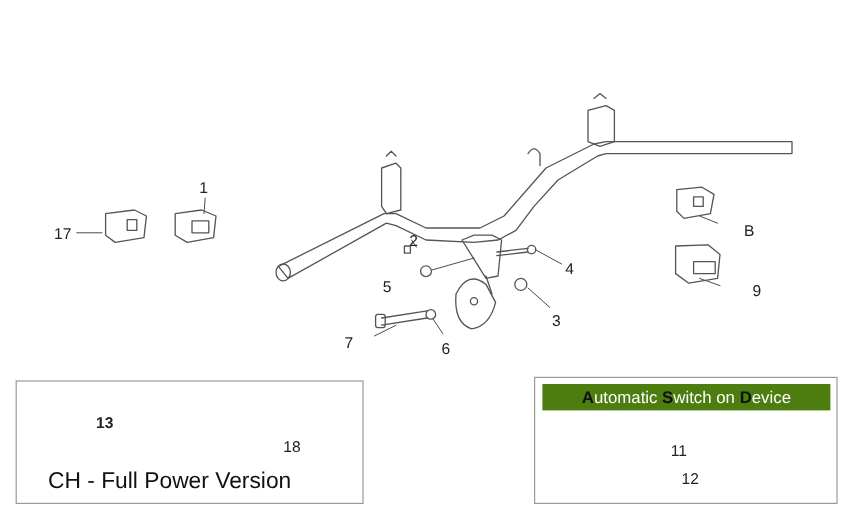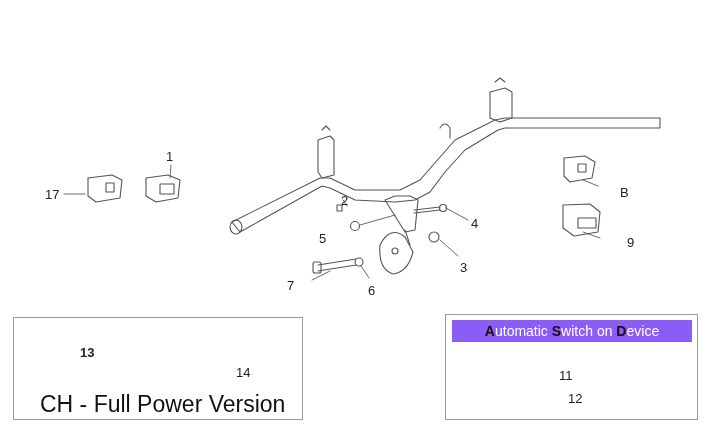--- a/index.html
+++ b/index.html
@@ -1,21 +1,21 @@
 <!DOCTYPE html>
 <html><head>
 <meta charset="utf-8">
 <style>
   html,body{margin:0;padding:0;background:#fff;}
   #stage{position:relative;width:720px;height:439px;overflow:hidden;background:#fff;font-family:"Liberation Sans",sans-serif;}
   svg{position:absolute;left:0;top:0;}
   .lbl{position:absolute;font-size:13px;color:#222;line-height:1;}
   .box{position:absolute;border:1px solid #9a9a9a;background:#fff;}
-  .title-ch{position:absolute;left:40px;top:391px;font-size:23px;color:#111;}
-  .asod-hdr{position:absolute;left:452px;top:320px;width:240px;height:22px;background:#8b5cf6;font-size:14px;color:#fff;text-align:center;line-height:22px;}
+  .title-ch{position:absolute;left:40px;top:391px;font-size:19px;color:#111;}
+  .asod-hdr{position:absolute;left:452px;top:320px;width:240px;height:22px;background:#4d7c0f;font-size:14px;color:#fff;text-align:center;line-height:22px;}
   .asod-hdr b{color:#111;font-weight:bold;}
 </style>
 </head>
 <body>
 
 <div id="stage">
   <svg width="720" height="439" viewBox="0 0 720 439">
     <g fill="none" stroke="#555" stroke-width="1.1" stroke-linejoin="round" stroke-linecap="round">
 
       <g>
@@ -102,20 +102,20 @@
   <span class="lbl" style="left:471px;top:217px;">4</span>
   <span class="lbl" style="left:319px;top:232px;">5</span>
   <span class="lbl" style="left:368px;top:284px;">6</span>
   <span class="lbl" style="left:287px;top:279px;">7</span>
   <span class="lbl" style="left:620px;top:186px;">B</span>
   <span class="lbl" style="left:627px;top:236px;">9</span>
   <span class="lbl" style="left:45px;top:188px;">17</span>
 
   <div class="box" style="left:13px;top:317px;width:288px;height:101px;"></div>
   <span class="lbl" style="left:80px;top:346px;font-weight:bold;">13</span>
-  <span class="lbl" style="left:236px;top:366px;">14</span>
+  <span class="lbl" style="left:236px;top:366px;">18</span>
   <span class="title-ch">CH - Full Power Version</span>
 
   <div class="box" style="left:445px;top:314px;width:251px;height:104px;"></div>
   <div class="asod-hdr"><b>A</b><span>utomatic </span><b>S</b><span>witch on </span><b>D</b><span>evice</span></div>
   <span class="lbl" style="left:559px;top:369px;">11</span>
   <span class="lbl" style="left:539px;top:392px;margin-left:29px;">12</span>
 </div>
 
 </body></html>

